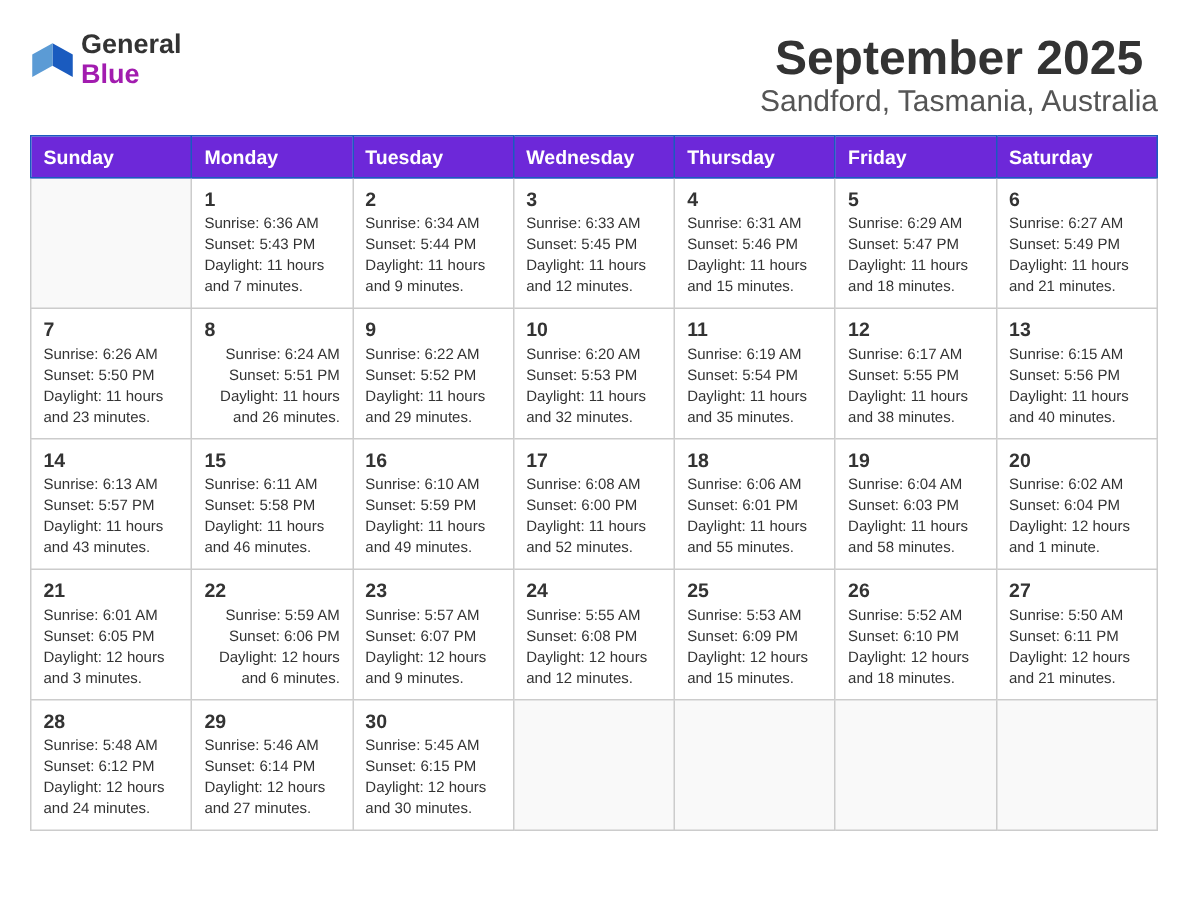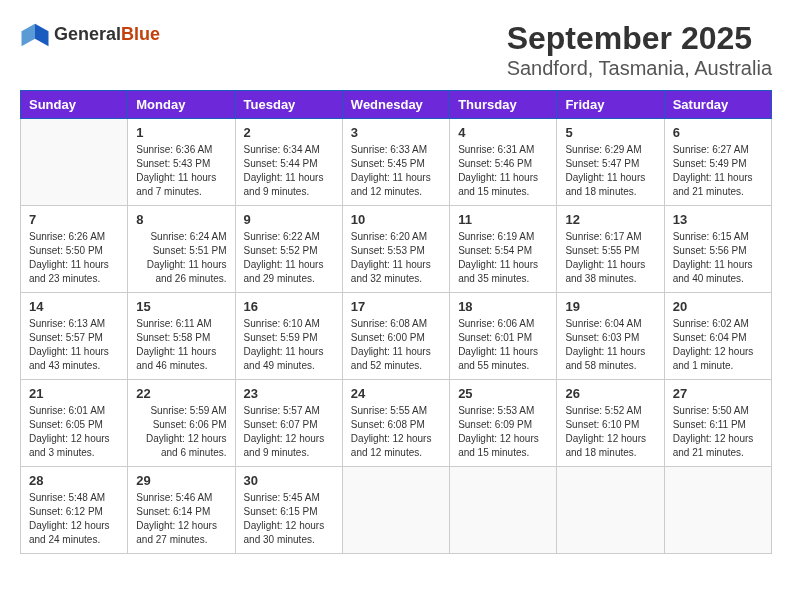--- a/index.html
+++ b/index.html
@@ -15,34 +15,34 @@
       align-items: flex-start;
       justify-content: space-between;
       margin-bottom: 10px;
     }
     .logo {
       display: flex;
       align-items: center;
     }
     .logo-text {
       display: flex;
-      flex-direction: row;
+      flex-direction: column;
       font-size: 18px;
       font-weight: bold;
       line-height: 1.1;
     }
     .logo-general { color: #333; }
-    .logo-blue { color: #c2410c; }
+    .logo-blue { color: #a21caf; }
     .logo-icon {
       width: 30px;
       height: 30px;
       margin-right: 4px;
     }
     .title-container {
-      text-align: left;
+      text-align: center;
     }
     .month-title {
       font-size: 32px;
       font-weight: bold;
       color: #333;
     }
     .location-title {
       font-size: 20px;
       color: #555;
     }

